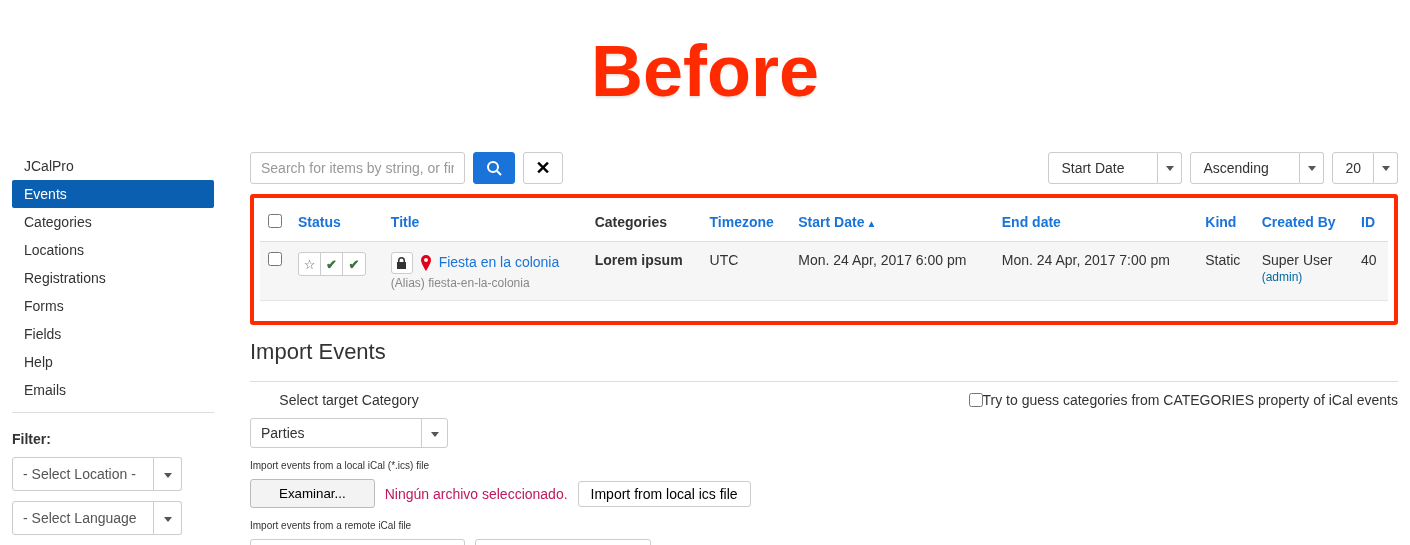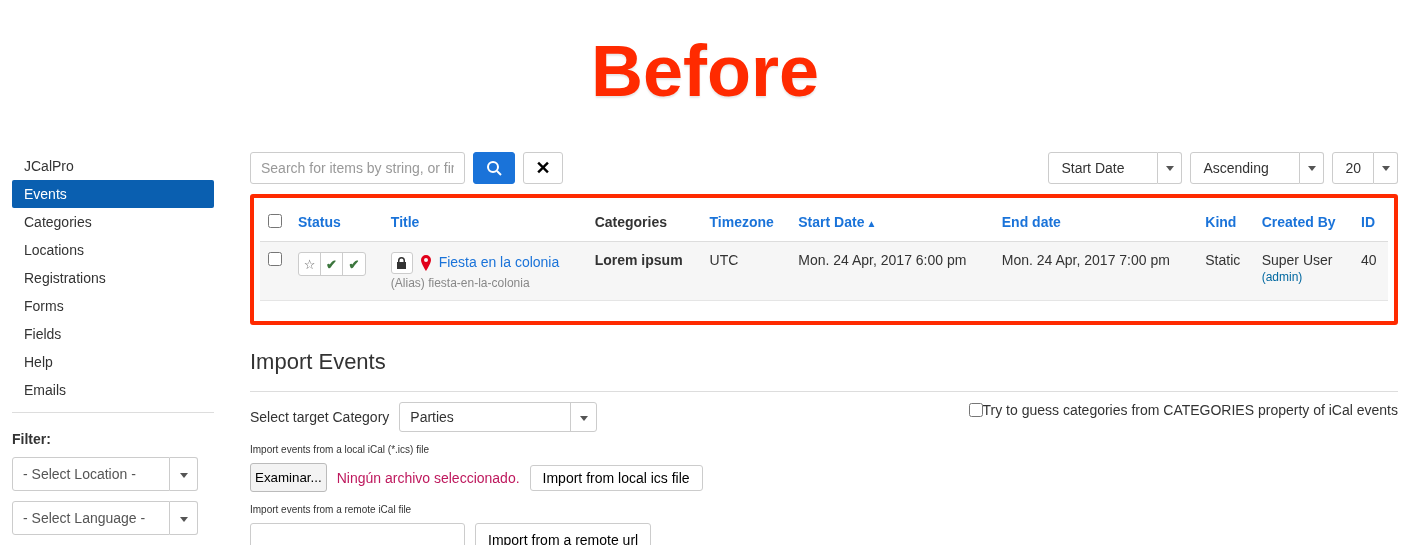--- a/index.html
+++ b/index.html
@@ -18,41 +18,41 @@
 .sidebar { width: 202px; flex-shrink: 0; }
 .main { flex: 1; min-width: 0; }
 
 .sidebar-nav { list-style: none; border-bottom: 1px solid #ddd; padding-bottom: 8px; margin-bottom: 12px; }
 .sidebar-nav li { padding: 6px 12px; cursor: pointer; color: #333; }
 .sidebar-nav li.active { background: #0a5fb0; color: #fff; border-radius: 2px; }
 
 .filter-label { font-weight: bold; margin: 18px 0 10px 0; font-size: 14px; }
 .filter-select { position: relative; margin-bottom: 10px; }
 .filter-select .fs-main {
-  display: inline-block; width: 158px; height: 34px; line-height: 32px;
+  display: inline-block; width: 142px; height: 34px; line-height: 32px;
   border: 1px solid #ccc; border-radius: 3px 0 0 3px; padding: 0 10px; color: #555; background: #fff;
 }
 .filter-select .fs-caret {
   display: inline-block; width: 28px; height: 34px; border: 1px solid #ccc; border-left: none;
   border-radius: 0 3px 3px 0; text-align: center; line-height: 32px; vertical-align: top; background: #fff;
 }
 .caret { display: inline-block; width: 0; height: 0; border-left: 4px solid transparent; border-right: 4px solid transparent; border-top: 5px solid #555; vertical-align: middle; }
 
 .toolbar { display: flex; align-items: center; gap: 8px; margin-bottom: 10px; }
 .toolbar .spacer { flex: 1; }
 .search-input { width: 215px; height: 32px; border: 1px solid #ccc; border-radius: 3px; padding: 0 10px; font-size: 14px; color: #333; }
 .search-input::placeholder { color: #999; }
 .btn { display: inline-flex; align-items: center; justify-content: center; height: 32px; border: 1px solid #ccc; border-radius: 3px; padding: 0 12px; background: #fff; cursor: pointer; font-size: 14px; }
 .btn-primary { background: #1a73d9; border-color: #1a73d9; color: #fff; width: 42px; }
 .btn-clear { width: 40px; font-size: 18px; font-weight: bold; }
 .btn-caret { width: 24px; padding: 0; border-left: none; border-radius: 0 3px 3px 0; }
 .btn-split-main { border-radius: 3px 0 0 3px; min-width: 110px; text-align: left; justify-content: flex-start; }
 .btn-group { display: flex; }
 
-.table-wrap { border: 4px solid #ff2a00; border-radius: 3px; padding: 6px 6px 20px 6px; margin-bottom: 24px; }
+.table-wrap { border: 4px solid #ff2a00; border-radius: 3px; padding: 6px 6px 20px 6px; margin-bottom: 14px; }
 table.events { width: 100%; border-collapse: collapse; }
 table.events th, table.events td { padding: 10px 8px; text-align: left; vertical-align: top; font-size: 14px; }
 table.events thead th { border-bottom: 1px solid #ddd; font-weight: 600; }
 table.events thead th.sortable { color: #1a73d9; cursor: pointer; white-space: nowrap; }
 table.events thead th.plain { color: #333; }
 table.events tbody tr { background: #f6f6f6; }
 table.events tbody td { border-bottom: 1px solid #e5e5e5; }
 .chk { width: 14px; height: 14px; }
 .th-chk { width: 30px; }
 .sort-arrow { font-size: 10px; margin-left: 2px; }
@@ -65,32 +65,32 @@
 
 .title-cell a { color: #1a73d9; text-decoration: none; }
 .title-cell .alias { color: #888; font-size: 12px; margin-top: 2px; display: block; }
 .lock-badge { display: inline-flex; align-items: center; justify-content: center; width: 22px; height: 22px; border: 1px solid #ccc; border-radius: 3px; background: #fff; margin-right: 4px; vertical-align: middle; }
 .pin { display: inline-block; vertical-align: middle; margin-right: 4px; }
 
 .section-h { font-size: 22px; font-weight: 400; color: #333; margin: 14px 0 10px 0; padding-bottom: 16px; border-bottom: 1px solid #ddd; }
 
 .form-row { display: flex; align-items: center; gap: 10px; margin: 10px 0; font-size: 14px; }
 .form-row.two-col { justify-content: space-between; align-items: flex-start; }
-.form-row .left-col { display: flex; align-items: center; gap: 10px; }
+.form-row .left-col { display: flex; align-items: center; gap: 10px; flex-direction: column; }
 .form-row .right-col { display: flex; align-items: center; gap: 0; }
 .form-label-inline { font-size: 14px; }
 .category-select {
   display: inline-flex; align-items: center; border: 1px solid #ccc; border-radius: 3px; overflow: hidden;
 }
 .category-select .cs-main { padding: 6px 10px; min-width: 170px; }
 .category-select .cs-caret { width: 26px; text-align: center; border-left: 1px solid #ccc; padding: 6px 0; }
 
 .subhead { font-size: 10px; margin: 12px 0 8px 0; }
 .file-row { display: flex; align-items: center; gap: 10px; }
-.file-browse { border: 1px solid #bbb; background: #f3f3f3; border-radius: 3px; padding: 6px 4px; cursor: pointer; }
+.file-browse { border: 1px solid #bbb; background: #f3f3f3; border-radius: 3px; padding: 6px 28px; cursor: pointer; }
 .file-status { color: #be185d; }
 .url-input { width: 215px; height: 34px; border: 1px solid #ccc; border-radius: 3px; padding: 0 10px; }
 
 svg { display: block; }
 </style>
 </head>
 <body>
 
 <div class="page-title">Before</div>
 

